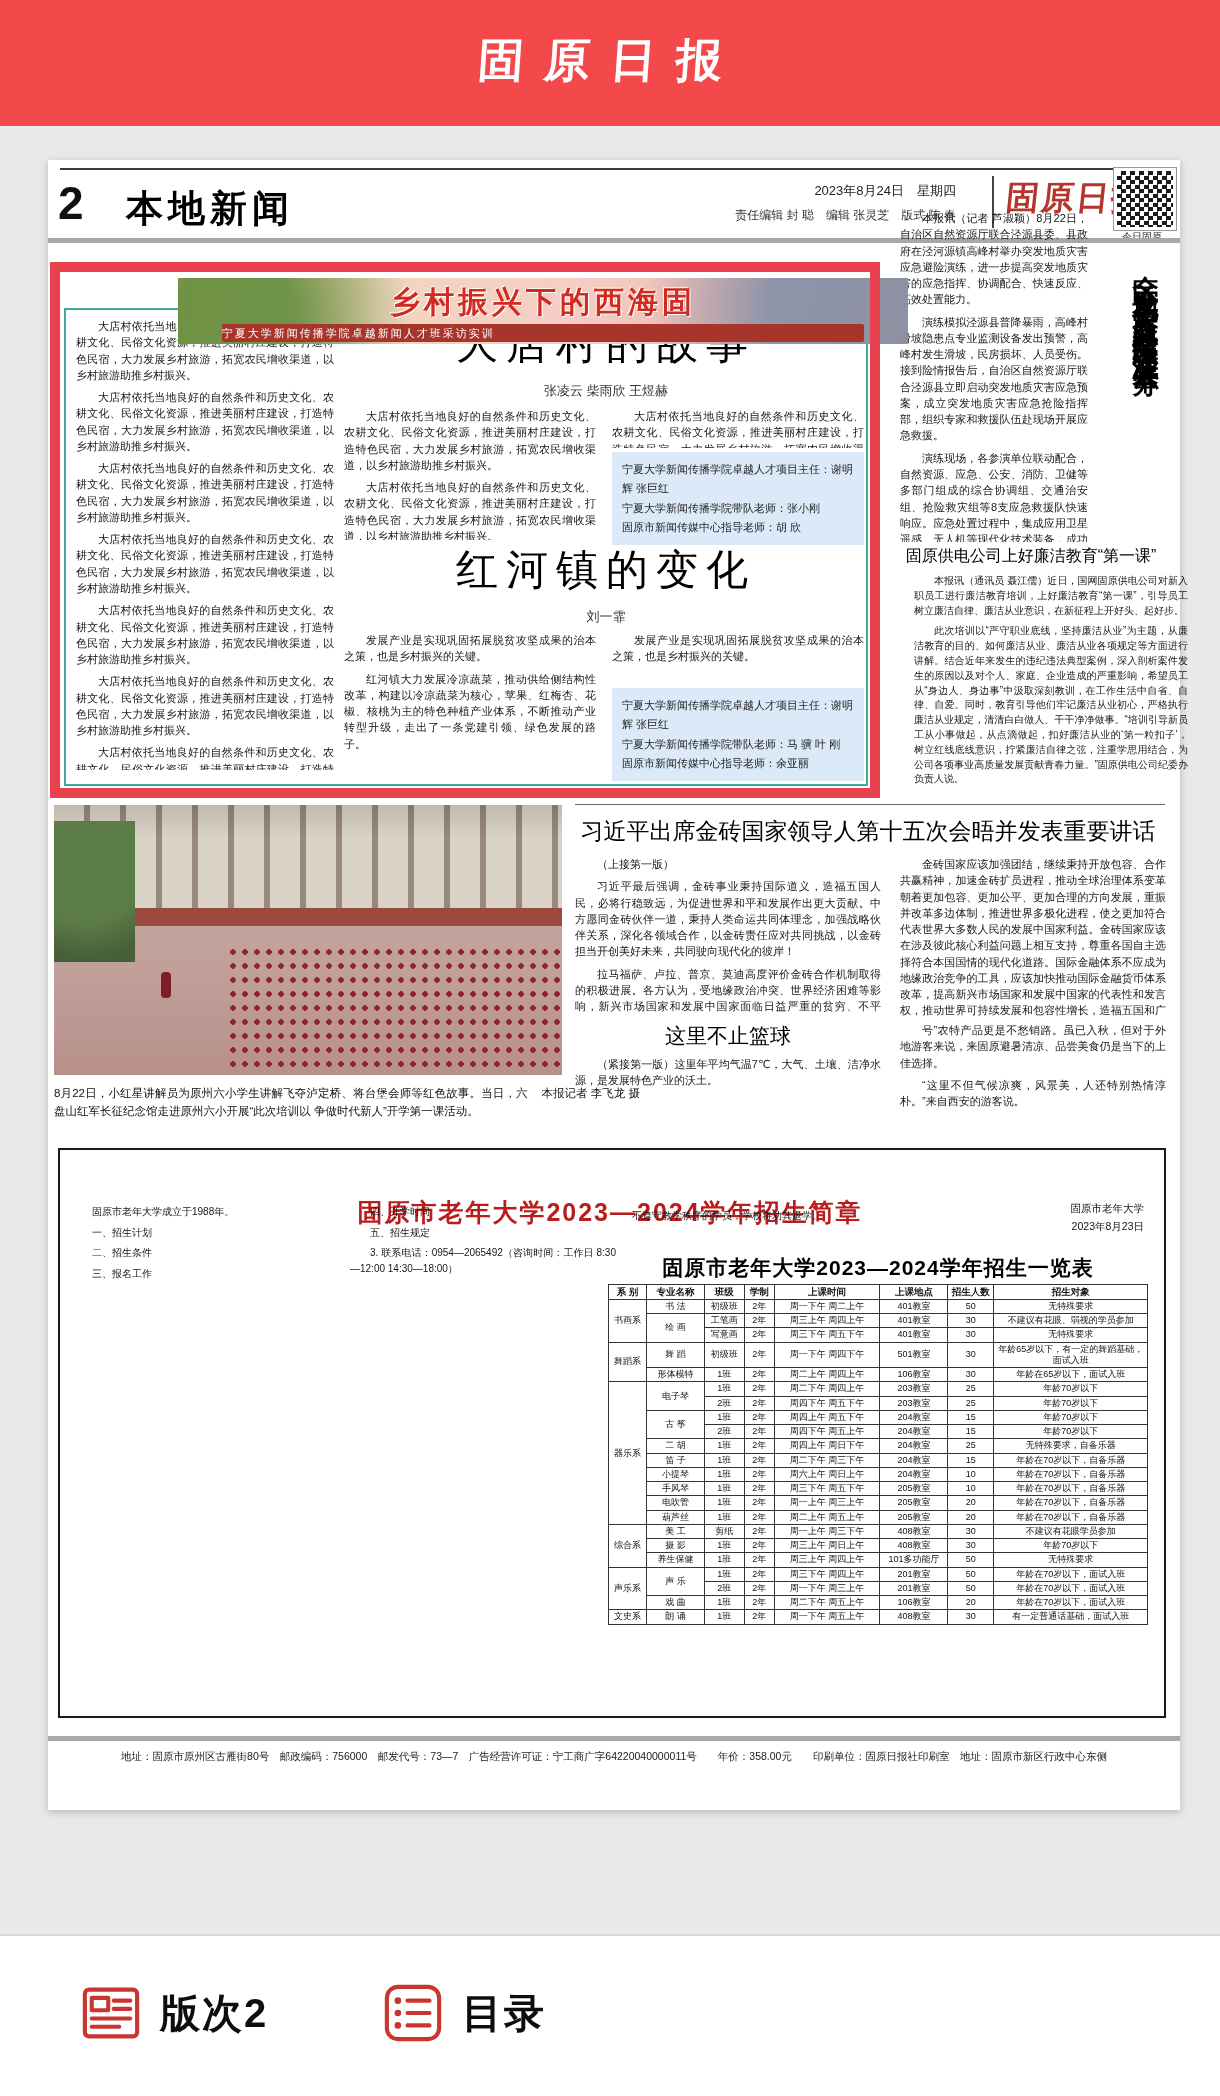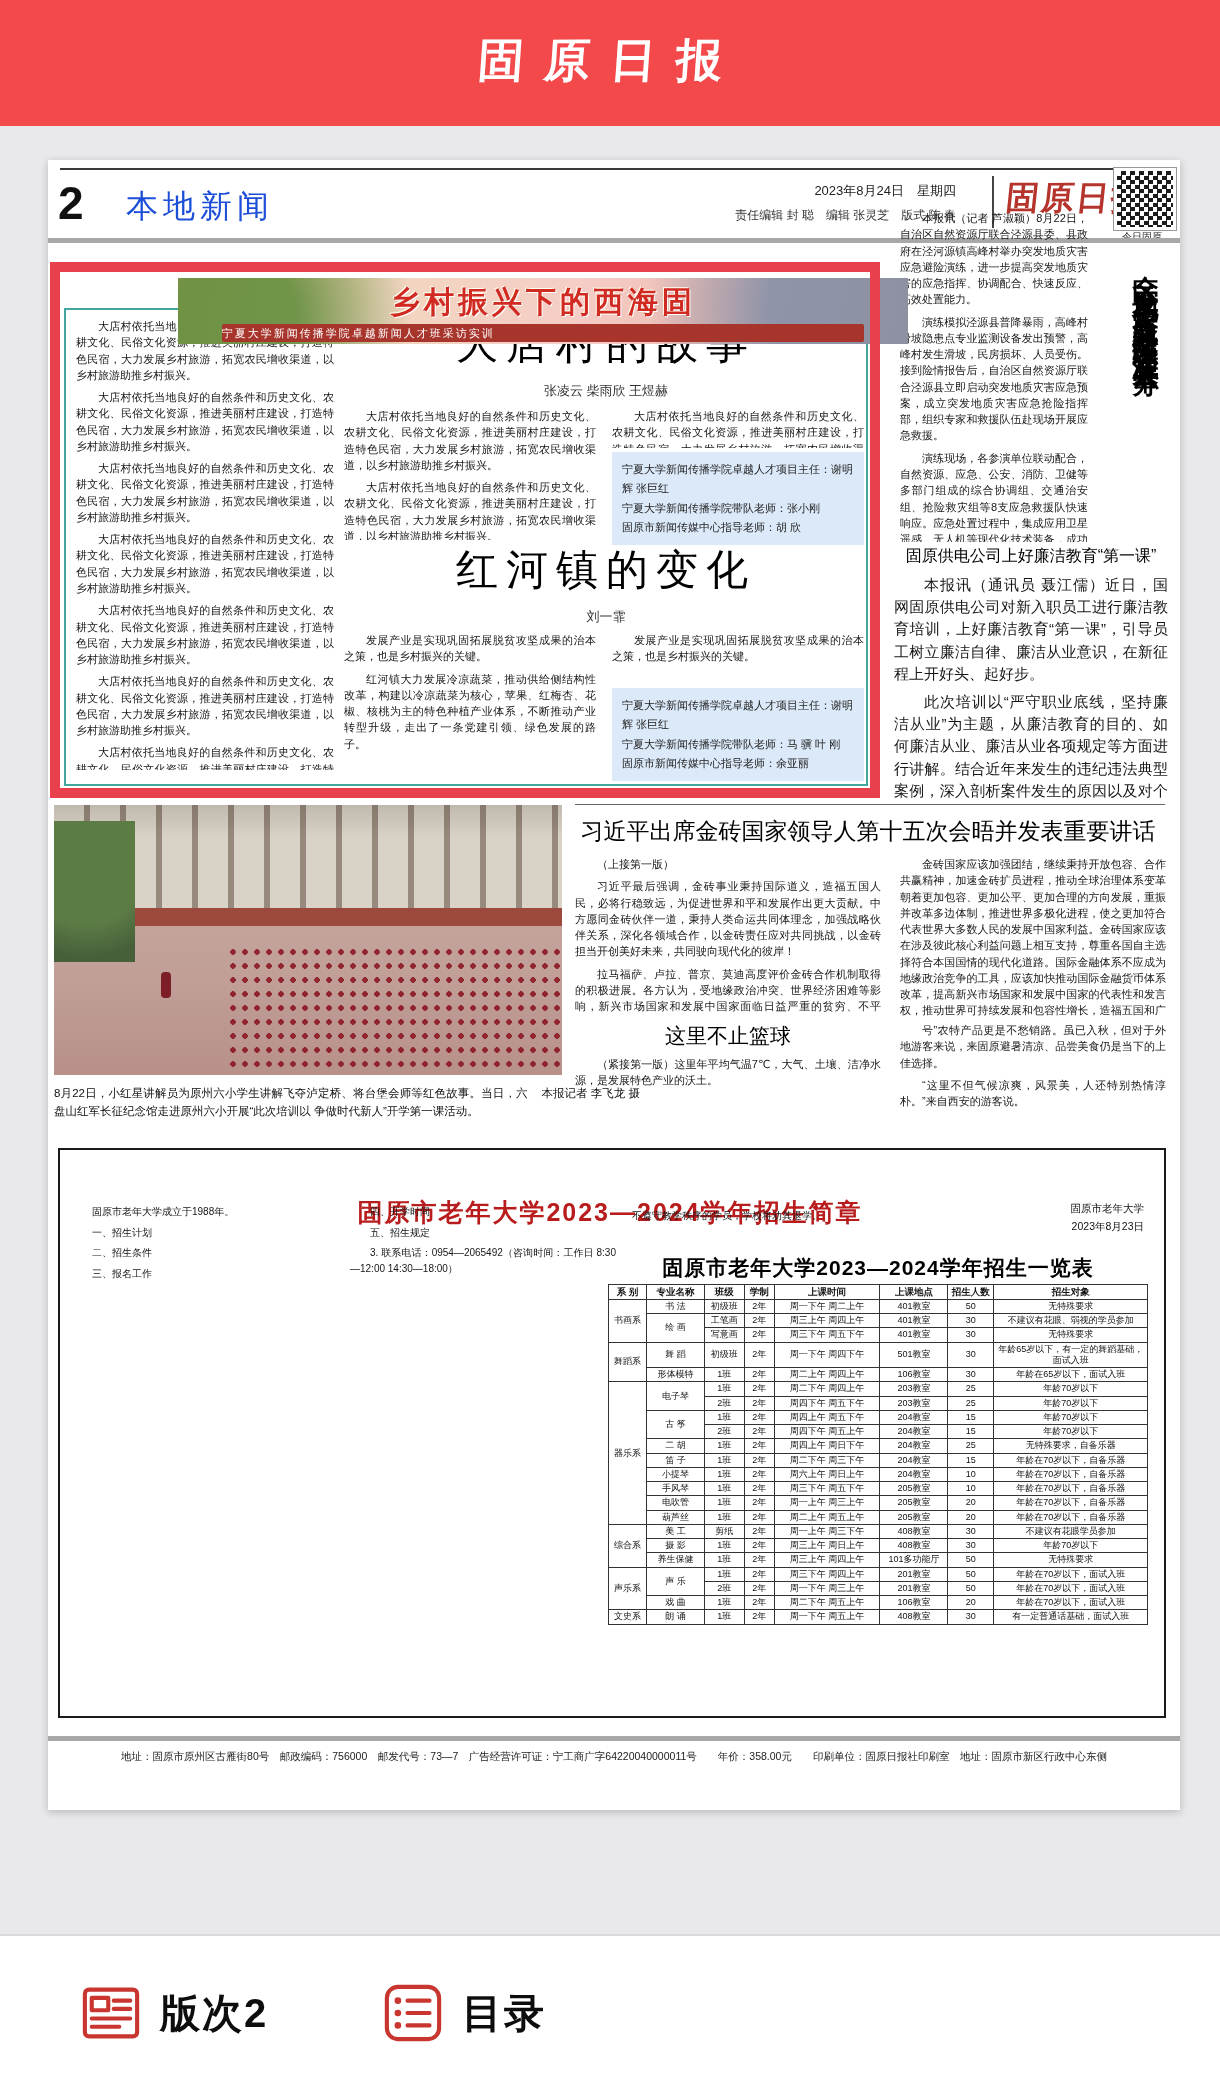--- a/index.html
+++ b/index.html
@@ -10,21 +10,21 @@
   .topbar{position:absolute;left:0;top:0;width:1220px;height:126px;background:#f4494b;}
   .topbar-title{position:absolute;left:0;top:30px;width:1220px;text-align:center;color:#fff;
     font-family:"DejaVu Serif","Liberation Serif",serif;font-size:46px;font-weight:bold;
     letter-spacing:20px;transform:skewX(-4deg);}
   
   .page{position:absolute;left:48px;top:160px;width:1132px;height:1650px;background:#ffffff;
         box-shadow:0 2px 8px rgba(0,0,0,.22);}
   .rule-dark{background:#3a3a3a;}
   .rule-gray{background:#a8a8a8;}
   .pagenum{font-size:46px;font-weight:bold;color:#111;line-height:1;}
-  .secname{font-size:32px;font-weight:normal;color:#1d4ed8;letter-spacing:5px;line-height:1;}
+  .secname{font-size:37px;font-weight:bold;color:#000000;letter-spacing:5px;line-height:1;}
   .dateblock{text-align:right;color:#222;}
   .dateblock .l1{font-size:13px;}
   .dateblock .l2{font-size:12px;margin-top:7px;color:#333;}
   .masthead{font-family:"DejaVu Serif","Liberation Serif",serif;font-size:33px;font-weight:bold;
     color:#b5342c;transform:skewX(-6deg);letter-spacing:2px;}
   .vdiv{background:#444;}
   .qr{background:
       repeating-conic-gradient(#1c1c1c 0% 25%, #ffffff 0% 50%);
       background-size:9px 9px;border:3px solid #fff;outline:1px solid #999;}
   .qrcap{font-size:10px;color:#222;text-align:center;}
@@ -156,21 +156,21 @@
   <div class="abs feat-frame" style="left:2px;top:102px;width:810px;height:516px;"></div>
 
   <div class="abs bodytext" style="left:852px;top:50px;width:188px;height:332px;">
       <p>本报讯（记者 芦淑颖）8月22日，自治区自然资源厅联合泾源县委、县政府在泾河源镇高峰村举办突发地质灾害应急避险演练，进一步提高突发地质灾害的应急指挥、协调配合、快速反应、高效处置能力。</p>
       <p>演练模拟泾源县普降暴雨，高峰村滑坡隐患点专业监测设备发出预警，高峰村发生滑坡，民房损坏、人员受伤。接到险情报告后，自治区自然资源厅联合泾源县立即启动突发地质灾害应急预案，成立突发地质灾害应急抢险指挥部，组织专家和救援队伍赴现场开展应急救援。</p>
       <p>演练现场，各参演单位联动配合，自然资源、应急、公安、消防、卫健等多部门组成的综合协调组、交通治安组、抢险救灾组等8支应急救援队快速响应。应急处置过程中，集成应用卫星遥感、无人机等现代化技术装备，成功解救伤员、撤离群众，并及时从生活保障、医疗卫生救护等方面对受灾群众进行安置、救援，圆满完成演练各项任务。</p>
     </div>
   <div class="abs vtitle" style="left:1044px;top:95px;width:72px;height:316px;">全区突发地质灾害应急避险演练在泾源县举办</div>
 
   <div class="abs headline nowrap" style="left:846px;top:386px;width:274px;font-size:16px;">固原供电公司上好廉洁教育“第一课”</div>
-  <div class="abs bodytext" style="left:846px;top:414px;width:274px;height:228px;font-size:15px;">
+  <div class="abs bodytext" style="left:866px;top:414px;width:274px;height:228px;font-size:10px;">
       <p>本报讯（通讯员 聂江儒）近日，国网固原供电公司对新入职员工进行廉洁教育培训，上好廉洁教育“第一课”，引导员工树立廉洁自律、廉洁从业意识，在新征程上开好头、起好步。</p>
       <p>此次培训以“严守职业底线，坚持廉洁从业”为主题，从廉洁教育的目的、如何廉洁从业、廉洁从业各项规定等方面进行讲解。结合近年来发生的违纪违法典型案例，深入剖析案件发生的原因以及对个人、家庭、企业造成的严重影响，希望员工从“身边人、身边事”中汲取深刻教训，在工作生活中自省、自律、自爱。同时，教育引导他们牢记廉洁从业初心，严格执行廉洁从业规定，清清白白做人、干干净净做事。“培训引导新员工从小事做起，从点滴做起，扣好廉洁从业的‘第一粒扣子’，树立红线底线意识，拧紧廉洁自律之弦，注重学思用结合，为公司各项事业高质量发展贡献青春力量。”固原供电公司纪委办负责人说。</p>
     </div>
 
   <div class="abs" style="left:527px;top:644px;width:590px;height:1px;background:#666;"></div>
 
   <div class="abs photo" style="left:6px;top:645px;width:508px;height:270px;">
     <div class="ph-building"></div>
     <div class="ph-redband"></div>
     <div class="ph-trees"></div>

